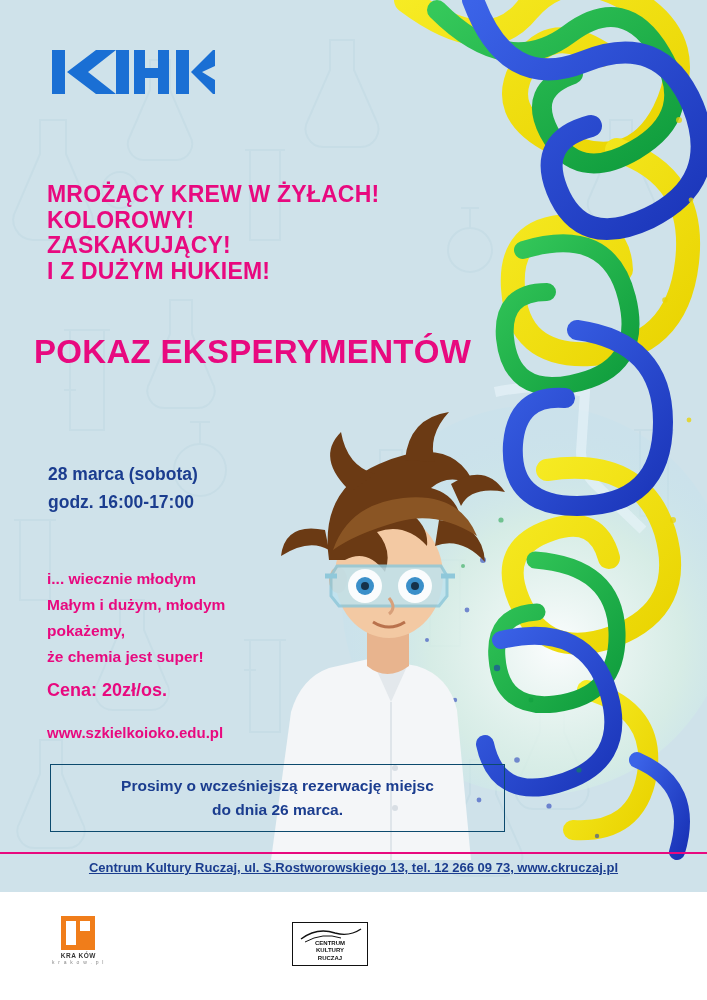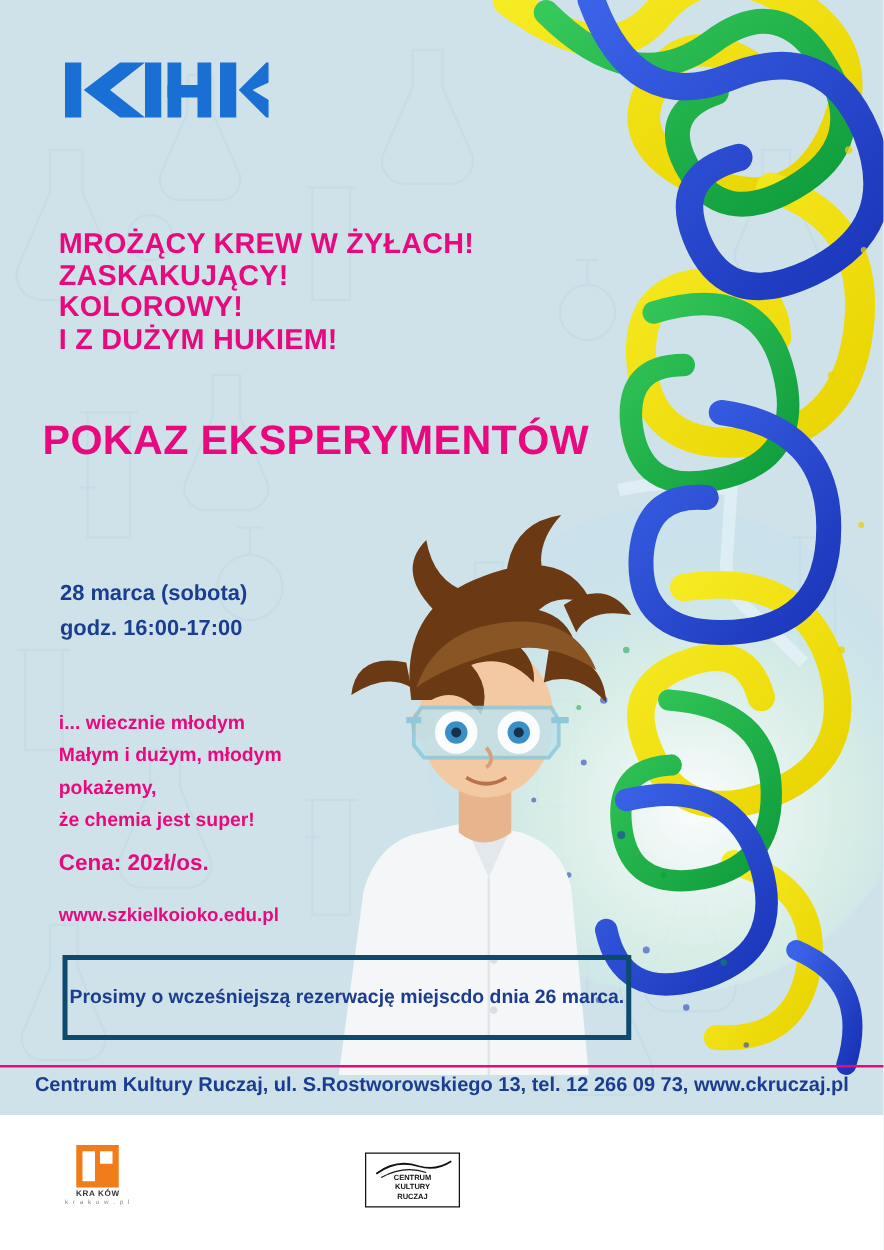--- a/index.html
+++ b/index.html
@@ -91,23 +91,23 @@
     font-weight: bold;
     font-size: 15px;
     text-decoration: none;
   }
 
   
   .reserve-box {
     position: absolute;
     left: 50px; top: 764px;
     width: 455px; height: 68px;
-    border: 4px solid #0c4a6e;
+    border: 1px solid #0c4a6e;
     display: flex;
-    flex-direction: row;
+    flex-direction: column;
     align-items: center;
     justify-content: center;
   }
   .reserve-box div {
     color: #1b3d8f;
     font-weight: bold;
     font-size: 15.5px;
     line-height: 24px;
     text-align: center;
   }
@@ -119,21 +119,22 @@
     width: 707px; height: 2px;
     background: #e8097f;
   }
   .footer-contact {
     position: absolute;
     left: 0; top: 860px;
     width: 707px;
     text-align: center;
     color: #1b3d8f;
     font-weight: bold;
-    font-size: 16px;
+    font-size: 13px;
+    text-decoration: underline;
   }
 
   
   .logo-strip {
     position: absolute;
     left: 0; top: 892px;
     width: 707px; height: 108px;
     background: #ffffff;
   }
   .strip-inner {
@@ -338,22 +339,22 @@
       <rect x="84" y="4" width="11" height="44"></rect>
       <rect x="84" y="22" width="34" height="10"></rect>
       <rect x="108" y="4" width="11" height="44"></rect>
       <rect x="126" y="4" width="13" height="44"></rect>
       <path d="M141 26 L163 4 h2 v16 L152 26 L165 34 v14 h-2 z"></path>
     </g>
   </svg>
 
   <div class="hook">
     <div>MROŻĄCY KREW W ŻYŁACH!</div>
+    <div>KOLOROWY!</div>
     <div>ZASKAKUJĄCY!</div>
-    <div>KOLOROWY!</div>
     <div>I Z DUŻYM HUKIEM!</div>
   </div>
 
   <div class="title">
     <div>POKAZ EKSPERYMENTÓW</div>
   </div>
 
   <div class="when">
     <div>28 marca (sobota)</div>
     <div>godz. 16:00-17:00</div>

